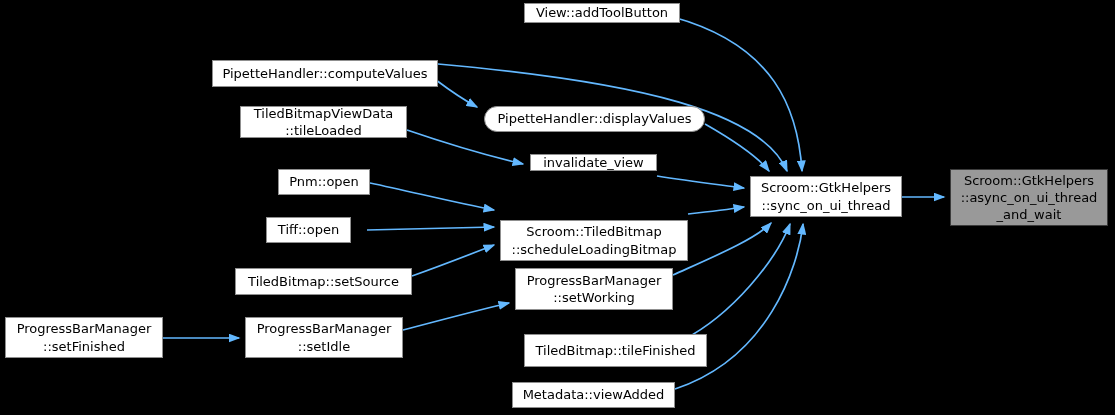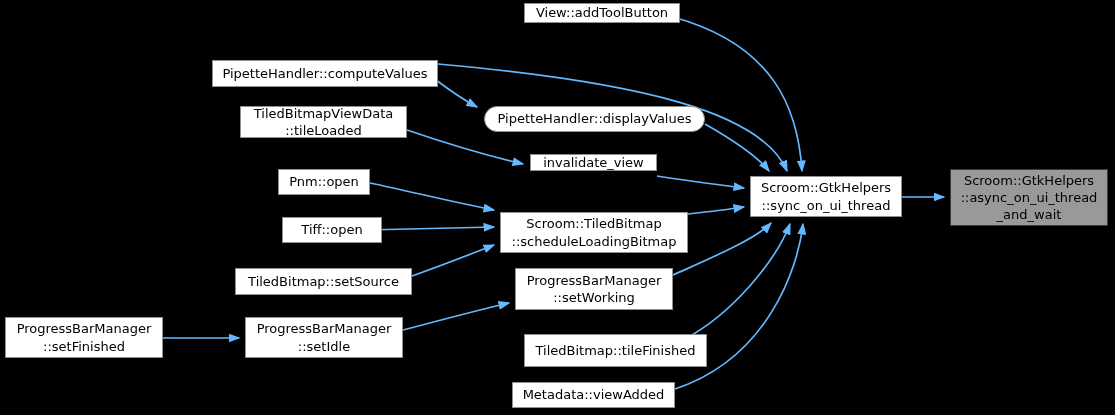--- a/index.html
+++ b/index.html
@@ -78,23 +78,23 @@
       </g>
   </svg>
   <div id="node-layer">
       <div class="node" style="left: 518px; top: 3px; width: 156px; height: 20px; margin-left: 6px;">View::addToolButton</div>
       <div class="node" style="left: 212px; top: 60px; width: 226px; height: 27px;">PipetteHandler::computeValues</div>
       <div class="node" style="left: 240px; top: 106px; width: 167px; height: 32px;">TiledBitmapViewData
 ::tileLoaded</div>
       <div class="node" style="left: 484px; top: 106px; width: 221px; height: 26px; border-radius: 13px;">PipetteHandler::displayValues</div>
       <div class="node" style="left: 530px; top: 154px; width: 127px; height: 17px;">invalidate_view</div>
       <div class="node" style="left: 278px; top: 169px; width: 92px; height: 26px;">Pnm::open</div>
-      <div class="node" style="left: 500px; top: 212px; width: 188px; height: 41px; text-align: center;">Scroom::TiledBitmap
+      <div class="node" style="left: 500px; top: 220px; width: 188px; height: 41px; text-align: center;">Scroom::TiledBitmap
 ::scheduleLoadingBitmap</div>
-      <div class="node" style="left: 282px; top: 217px; width: 100px; height: 26px; text-align: center;">Tiff::open</div>
+      <div class="node" style="left: 266px; top: 217px; width: 85px; height: 26px; text-align: center;">Tiff::open</div>
       <div class="node" style="left: 235px; top: 268px; width: 177px; height: 27px;">TiledBitmap::setSource</div>
       <div class="node" style="left: 515px; top: 268px; width: 158px; height: 42px;">ProgressBarManager
 ::setWorking</div>
       <div class="node" style="left: 5px; top: 317px; width: 158px; height: 41px;">ProgressBarManager
 ::setFinished</div>
       <div class="node" style="left: 245px; top: 317px; width: 158px; height: 41px;">ProgressBarManager
 ::setIdle</div>
       <div class="node" style="left: 524px; top: 334px; width: 183px; height: 33px;">TiledBitmap::tileFinished</div>
       <div class="node" style="left: 512px; top: 382px; width: 163px; height: 26px;">Metadata::viewAdded</div>
       <div class="node" style="left: 750px; top: 176px; width: 152px; height: 41px;">Scroom::GtkHelpers

